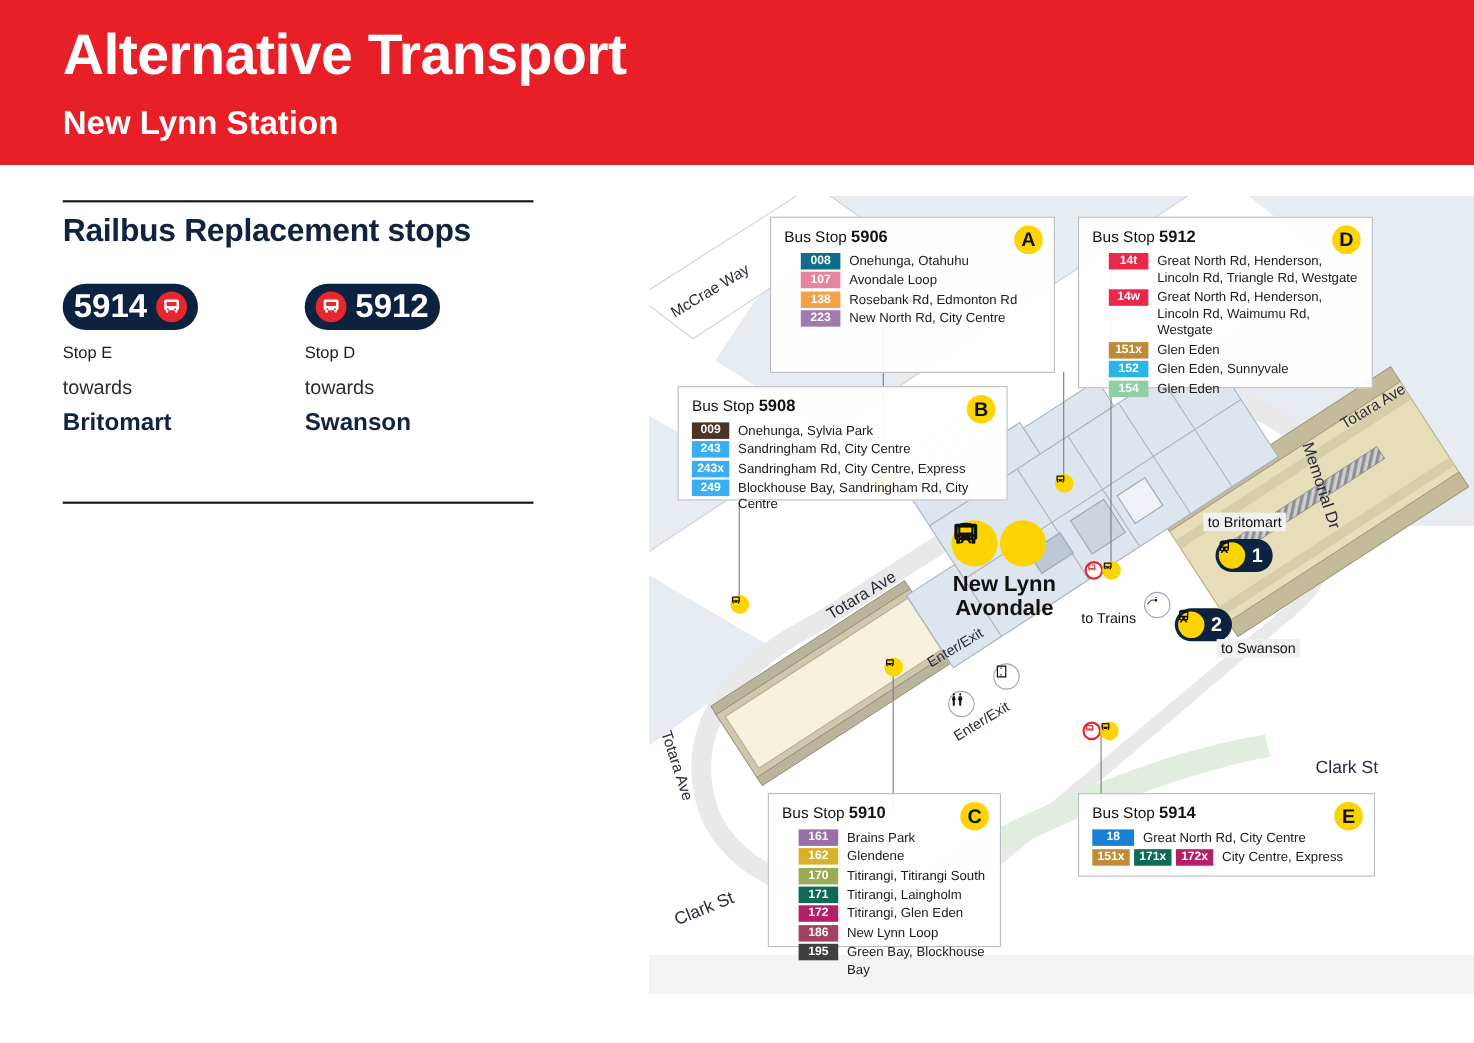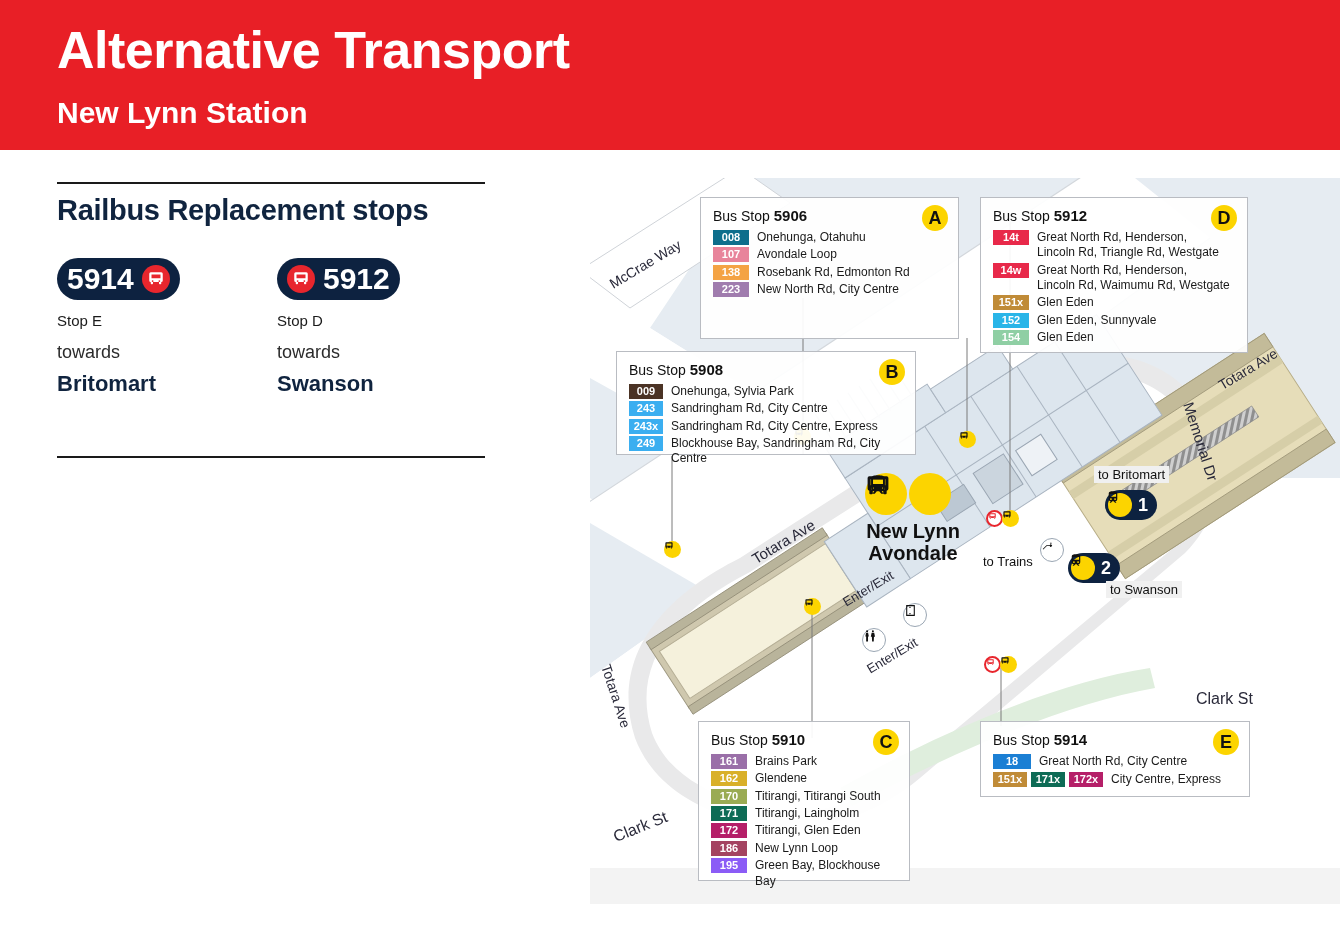--- a/index.html
+++ b/index.html
@@ -92,21 +92,21 @@
   }
   .rt-row{display:flex;align-items:flex-start;margin-bottom:2px;}
   .rt-badges{display:flex;gap:4px;flex:0 0 auto;}
   .rt{
     display:inline-flex;align-items:center;justify-content:center;
     min-width:34px;height:15px;padding:0 4px;
     font-size:11px;font-weight:bold;color:#fff;line-height:1;
     box-sizing:border-box;
   }
   .rt-desc{font-size:12px;color:#1a1a1a;line-height:1.28;margin-left:8px;}
-  .ib-5906 .rt, .ib-5912 .rt, .ib-5910 .rt{min-width:36px;}
+  .ib-5906 .rt, .ib-5912 .rt, .ib-5910 .rt{min-width:36px;margin-left:15px;}
 
   
   .station-name{
     position:absolute;font-size:20px;font-weight:bold;color:#111;
     text-align:center;line-height:1.1;
   }
   .mode-icons{position:absolute;display:flex;}
   .mode-ic{
     width:42px;height:42px;border-radius:50%;background:#fcd400;
     display:flex;align-items:center;justify-content:center;
@@ -482,21 +482,21 @@
         </div>
       <div class="rt-row">
           <span class="rt-badges">
             <span class="rt" style="background:#8fcfa4">154</span>
           </span>
           <span class="rt-desc">Glen Eden</span>
         </div>
     </div>
   </div>
 
-  <div class="infobox ib-5910" style="left:108px;top:543px;width:212px;height:160px;">
+  <div class="infobox ib-5910" style="left:108px;top:543px;width:212px;height:140px;">
     <div class="ib-title">
       <span>Bus Stop </span><b>5910</b>
     </div>
     <div class="ib-badge-letter">C</div>
     <div>
       <div class="rt-row">
           <span class="rt-badges">
             <span class="rt" style="background:#9a6fa8">161</span>
           </span>
           <span class="rt-desc">Brains Park</span>
@@ -526,21 +526,21 @@
           <span class="rt-desc">Titirangi, Glen Eden</span>
         </div>
       <div class="rt-row">
           <span class="rt-badges">
             <span class="rt" style="background:#a44361">186</span>
           </span>
           <span class="rt-desc">New Lynn Loop</span>
         </div>
       <div class="rt-row">
           <span class="rt-badges">
-            <span class="rt" style="background:#8b5cf6">195</span>
+            <span class="rt" style="background:#404040">195</span>
           </span>
           <span class="rt-desc">Green Bay, Blockhouse Bay</span>
         </div>
     </div>
   </div>
 
   <div class="infobox ib-5914" style="left:390px;top:543px;width:270px;height:76px;">
     <div class="ib-title">
       <span>Bus Stop </span><b>5914</b>
     </div>

